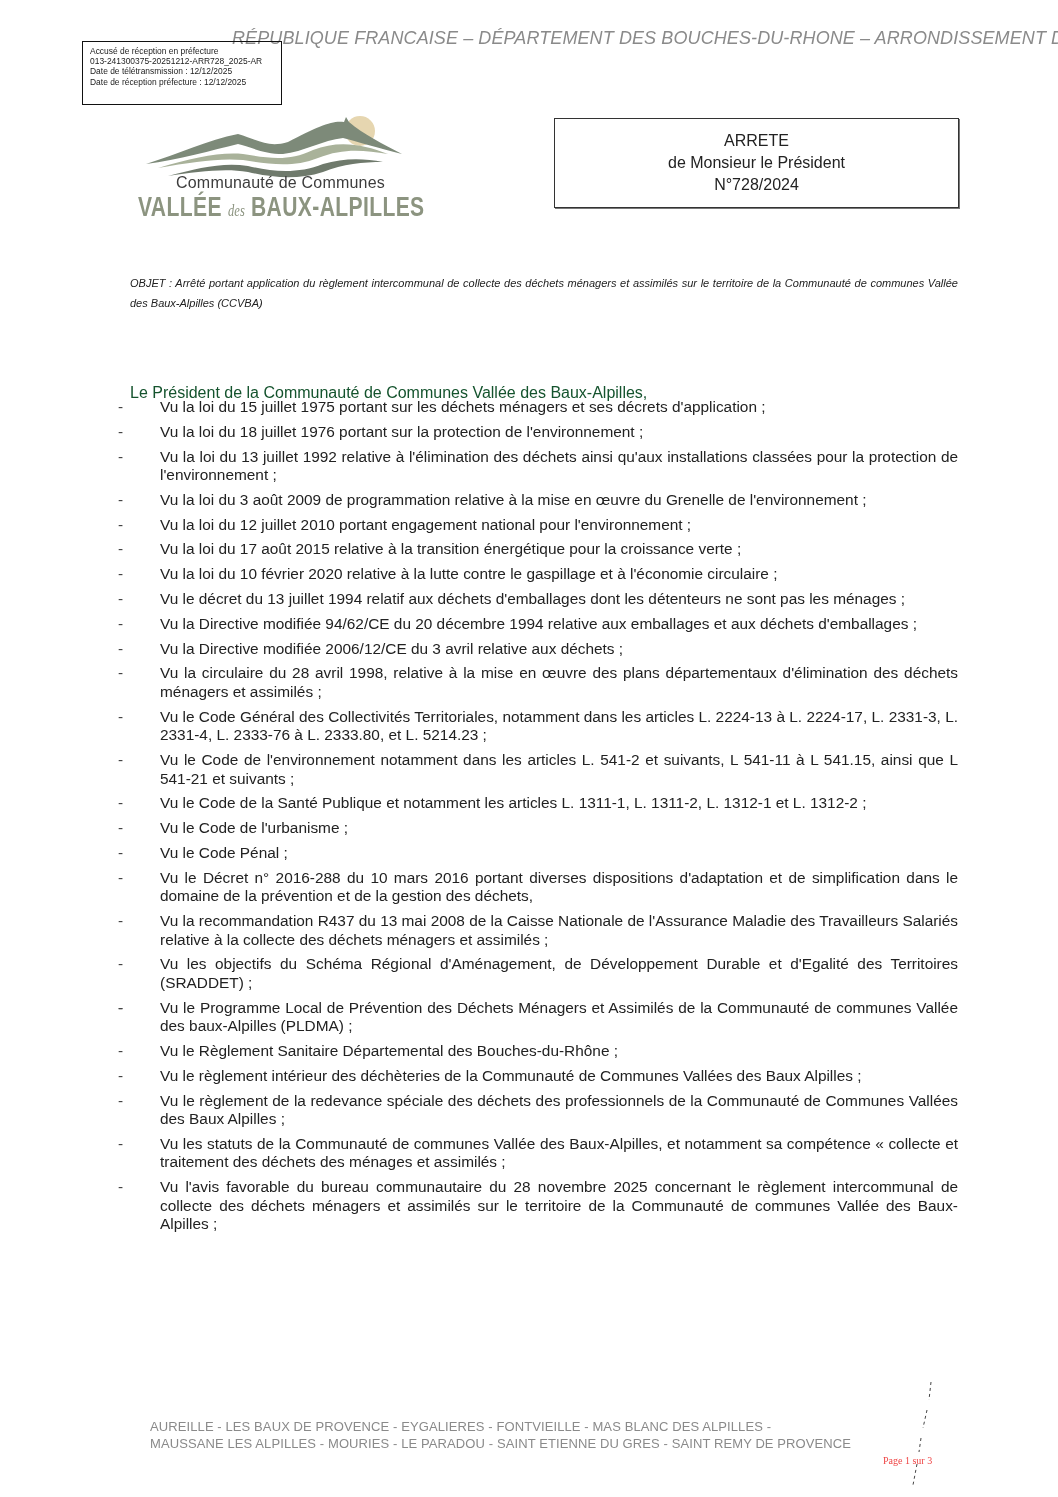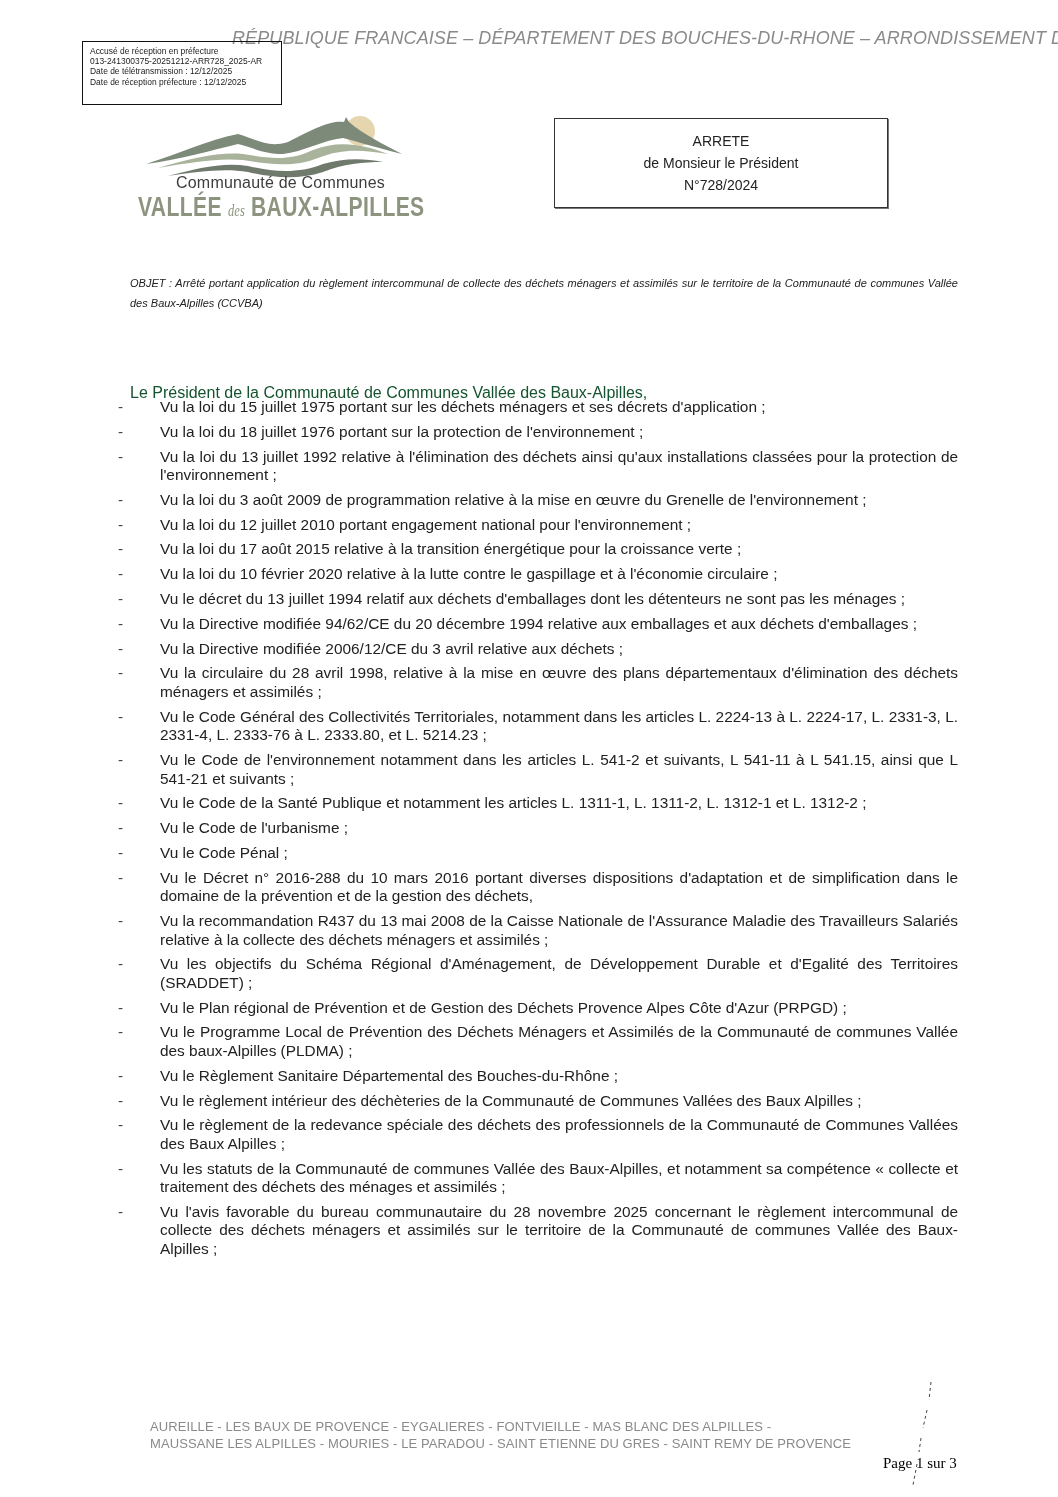--- a/index.html
+++ b/index.html
@@ -19,38 +19,38 @@
   .logo { position: absolute; left: 138px; top: 112px; width: 280px; height: 120px; }
   .logo svg { position: absolute; left: 0; top: 0; }
   .logo-line1 { position: absolute; left: 0; top: 62px; font-size: 16px; color: #3d3d3d;
                 white-space: nowrap; letter-spacing: 0.2px; margin-left: 38px; }
   .logo-line2 { position: absolute; left: 0; top: 80px; font-size: 27px; color: #8c9480;
                 white-space: nowrap; font-weight: bold; transform: scaleX(0.78); transform-origin: left;
                 letter-spacing: 0.5px; }
   .logo-line2 .des { font-family: "Liberation Serif", serif; font-style: italic; font-weight: normal;
                      font-size: 16px; letter-spacing: 0; }
 
-  .arrete-box { position: absolute; left: 554px; top: 118px; width: 334px; height: 90px;
+  .arrete-box { position: absolute; left: 554px; top: 118px; width: 405px; height: 90px;
                 border: 1.5px solid #333; box-shadow: 1px 1px 0 #777; box-sizing: border-box;
-                text-align: center; font-size: 14px; line-height: 22px; color: #222; padding-top: 11px; }
+                text-align: center; font-size: 16px; line-height: 22px; color: #222; padding-top: 11px; }
 
   .objet { position: absolute; left: 130px; top: 273px; width: 828px; font-style: italic;
            font-size: 11px; line-height: 20px; color: #222; text-align: justify; }
 
   .intro { position: absolute; left: 130px; top: 357px; font-size: 16px; color: #14532d; white-space: nowrap; margin-top: 27px; }
 
   .vu-list { position: absolute; left: 118px; top: 398px; width: 840px; margin: 0; padding: 0; list-style: none; }
   .vu-item { position: relative; padding-left: 42px; font-size: 15.4px; line-height: 18.5px;
              color: #222; margin-bottom: 6.3px; text-align: justify; }
   .vu-item .dash { position: absolute; left: 0; top: 0; color: #444; }
 
   .footer { position: absolute; left: 150px; top: 1418px; width: 780px; text-align: left;
             font-size: 13px; line-height: 17px; color: #8a8a8a; letter-spacing: 0.1px; }
   .page-num { position: absolute; left: 883px; top: 1455px; font-family: "Liberation Serif", serif;
-              font-size: 15px; color: #000000; white-space: nowrap; }
+              font-size: 10px; color: #ef4444; white-space: nowrap; }
   .scribble { position: absolute; left: 905px; top: 1380px; }
 </style>
 </head>
 <body>
 
 <div class="page">
 
   <div class="republic">RÉPUBLIQUE FRANCAISE – DÉPARTEMENT DES BOUCHES-DU-RHONE – ARRONDISSEMENT D'ARLES</div>
 
   <div class="stamp">
@@ -98,21 +98,21 @@
       <li class="vu-item"><span class="dash">-</span><span>Vu la Directive modifiée 2006/12/CE du 3 avril relative aux déchets ;</span></li>
       <li class="vu-item"><span class="dash">-</span><span>Vu la circulaire du 28 avril 1998, relative à la mise en œuvre des plans départementaux d'élimination des déchets ménagers et assimilés ;</span></li>
       <li class="vu-item"><span class="dash">-</span><span>Vu le Code Général des Collectivités Territoriales, notamment dans les articles L. 2224-13 à L. 2224-17, L. 2331-3, L. 2331-4, L. 2333-76 à L. 2333.80, et L. 5214.23 ;</span></li>
       <li class="vu-item"><span class="dash">-</span><span>Vu le Code de l'environnement notamment dans les articles L. 541-2 et suivants, L 541-11 à L 541.15, ainsi que L 541-21 et suivants ;</span></li>
       <li class="vu-item"><span class="dash">-</span><span>Vu le Code de la Santé Publique et notamment les articles L. 1311-1, L. 1311-2, L. 1312-1 et L. 1312-2 ;</span></li>
       <li class="vu-item"><span class="dash">-</span><span>Vu le Code de l'urbanisme ;</span></li>
       <li class="vu-item"><span class="dash">-</span><span>Vu le Code Pénal ;</span></li>
       <li class="vu-item"><span class="dash">-</span><span>Vu le Décret n° 2016-288 du 10 mars 2016 portant diverses dispositions d'adaptation et de simplification dans le domaine de la prévention et de la gestion des déchets,</span></li>
       <li class="vu-item"><span class="dash">-</span><span>Vu la recommandation R437 du 13 mai 2008 de la Caisse Nationale de l'Assurance Maladie des Travailleurs Salariés relative à la collecte des déchets ménagers et assimilés ;</span></li>
       <li class="vu-item"><span class="dash">-</span><span>Vu les objectifs du Schéma Régional d'Aménagement, de Développement Durable et d'Egalité des Territoires (SRADDET) ;</span></li>
-      <li class="vu-item"><span class="dash">-</span><span>Vu le Plan régional de Prévention et de Gestion des Déchets Provence Alpes Côte d'Azur (PRPGD) ;</span></li>
+      <li class="vu-item"><span class="dash">-</span></li>
       <li class="vu-item"><span class="dash">-</span><span>Vu le Programme Local de Prévention des Déchets Ménagers et Assimilés de la Communauté de communes Vallée des baux-Alpilles (PLDMA) ;</span></li>
       <li class="vu-item"><span class="dash">-</span><span>Vu le Règlement Sanitaire Départemental des Bouches-du-Rhône ;</span></li>
       <li class="vu-item"><span class="dash">-</span><span>Vu le règlement intérieur des déchèteries de la Communauté de Communes Vallées des Baux Alpilles ;</span></li>
       <li class="vu-item"><span class="dash">-</span><span>Vu le règlement de la redevance spéciale des déchets des professionnels de la Communauté de Communes Vallées des Baux Alpilles ;</span></li>
       <li class="vu-item"><span class="dash">-</span><span>Vu les statuts de la Communauté de communes Vallée des Baux-Alpilles, et notamment sa compétence « collecte et traitement des déchets des ménages et assimilés ;</span></li>
       <li class="vu-item"><span class="dash">-</span><span>Vu l'avis favorable du bureau communautaire du 28 novembre 2025 concernant le règlement intercommunal de collecte des déchets ménagers et assimilés sur le territoire de la Communauté de communes Vallée des Baux-Alpilles ;</span></li>
     </ul>
 
   <div class="footer">
     <div>AUREILLE - LES BAUX DE PROVENCE - EYGALIERES - FONTVIEILLE - MAS BLANC DES ALPILLES -</div>

